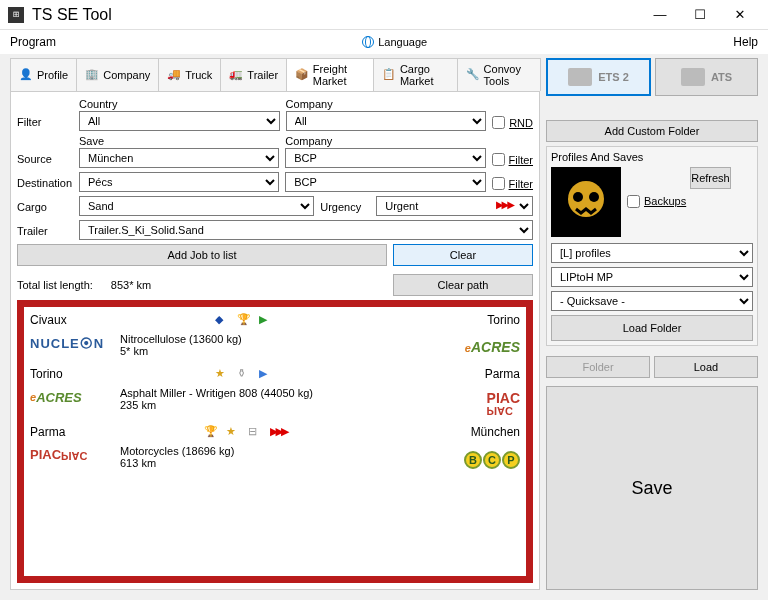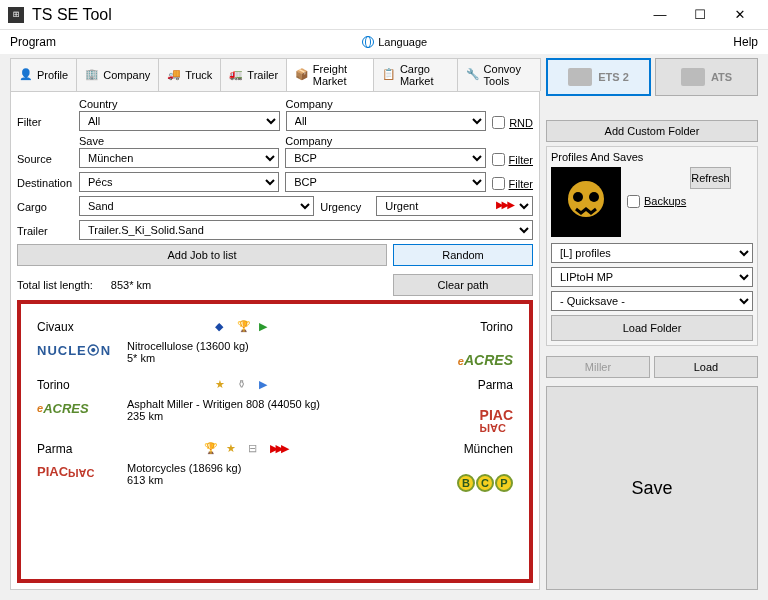--- a/index.html
+++ b/index.html
@@ -33,30 +33,30 @@
 .gamebtns { display: flex; gap: 4px; margin-bottom: 20px; }
 .gamebtn { flex: 1; height: 38px; border: 1px solid #adadad; background: #e1e1e1; display: flex; align-items: center; justify-content: center; gap: 6px; color: #888; font-weight: bold; font-size: 14px; }
 .gamebtn.active { border: 2px solid #0078d4; background: #e5f1fb; }
 .gamebtn .truckicon { width: 24px; height: 18px; background: #bbb; border-radius: 2px; }
 .profiles { border: 1px solid #ccc; padding: 4px; background: #f5f5f5; }
 .profiles .hdr { font-size: 11px; margin-bottom: 4px; }
 .profilesrow { display: flex; gap: 6px; }
 .skull { width: 70px; height: 70px; background: #000; display: flex; align-items: center; justify-content: center; }
 .skull svg { width: 50px; height: 50px; }
 .profcol { flex: 1; display: flex; flex-direction: row; gap: 4px; }
-.joblist { border: 4px solid #b91c1c; background: #fff; flex: 1; padding: 16px; overflow-y: auto; margin-top: 4px; }
+.joblist { border: 7px solid #b91c1c; background: #fff; flex: 1; padding: 6px; overflow-y: auto; margin-top: 4px; }
 .job { display: flex; align-items: flex-start; margin-bottom: 10px; }
 .job .origin { width: 90px; font-size: 12px; }
 .job .logo { width: 90px; height: 28px; display: flex; align-items: center; font-weight: bold; font-size: 13px; margin-top: 2px; }
 .job .mid { flex: 1; }
 .job .iconrow { display: flex; gap: 6px; margin-bottom: 4px; justify-content: center; margin-left: -60px; }
 .job .cargo { font-size: 11px; }
 .job .dist { font-size: 11px; }
 .job .dest { width: 90px; text-align: right; font-size: 12px; }
-.job .destlogo { float: right; font-weight: bold; font-size: 14px; margin-top: 18px; }
+.job .destlogo { float: right; font-weight: bold; font-size: 14px; margin-top: 12px; }
 .ji { width: 16px; height: 16px; display: inline-block; }
 .urgency-select { position: relative; }
 .urgency-arrows { color: #d00; font-size: 10px; letter-spacing: -2px; position: absolute; right: 20px; top: 3px; }
 .savebtn { flex: 1; border: 1px solid #adadad; background: #e1e1e1; display: flex; align-items: center; justify-content: center; font-size: 18px; margin-top: 4px; min-height: 90px; }
 .pathrow { display: flex; align-items: center; gap: 6px; margin-top: 4px; }
 .pathrow .pathlbl { font-size: 11px; }
 .pathrow .pathval { font-size: 11px; margin-right: auto; margin-left: 12px; }
 .eacres { color: #5a8a2e; font-weight: bold; font-size: 15px; font-style: italic; }
 .eacres .e { color: #d97b1f; }
 .nucleon { color: #2a5a9a; font-size: 12px; letter-spacing: 1px; }
@@ -178,21 +178,21 @@
 
       <div class="formrow">
         <div class="lbl">Trailer</div>
         <div class="fieldblock" style="flex:1.2">
           <select><option>Trailer.S_Ki_Solid.Sand</option></select>
         </div>
       </div>
 
       <div class="formrow" style="">
         <div class="btn wide">Add Job to list</div>
-        <div class="btn random" style="width:140px">Random</div>
+        <div class="btn random" style="width:140px">Clear</div>
       </div>
 
       <div class="pathrow">
         <span class="pathlbl">Total list length:</span>
         <span class="pathval">853* km</span>
         <div class="btn" style="width:140px">Clear path</div>
       </div>
 
       <div class="joblist">
         <div class="job">
@@ -295,19 +295,19 @@
           <div class="btn">Refresh</div>
         </div>
       </div>
       <select style="margin-top:6px"><option>[L] profiles</option></select>
       <select style="margin-top:4px"><option>LIPtoH MP</option></select>
       <select style="margin-top:4px"><option>- Quicksave -</option></select>
       <div class="btn" style="margin-top:4px;height:26px">Load Folder</div>
     </div>
 
     <div style="display:flex;gap:4px;margin-top:6px">
-      <div class="btn wide" style="color:#999">Miller</div>
+      <div class="btn wide" style="color:#999">Folder</div>
       <div class="btn wide">Load</div>
     </div>
 
     <div class="savebtn">Save</div>
   </div>
 </div>
 
 </body></html>

